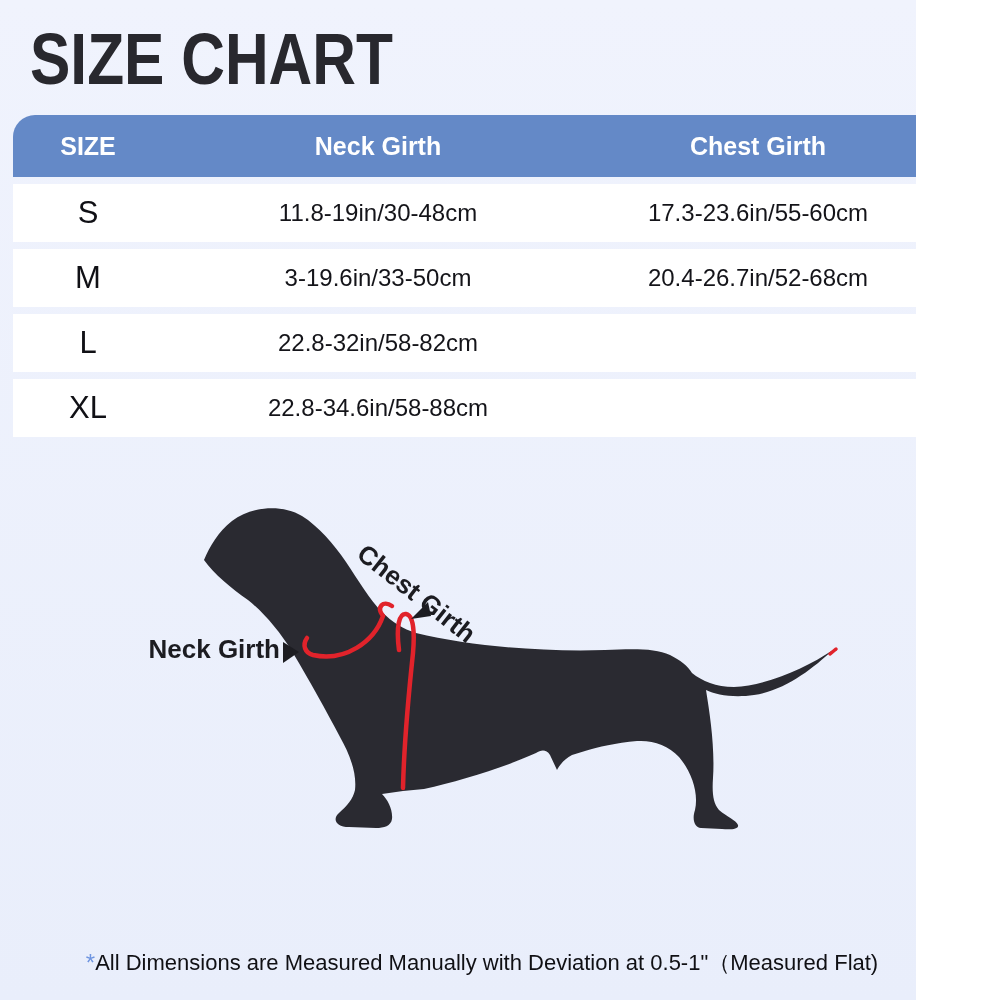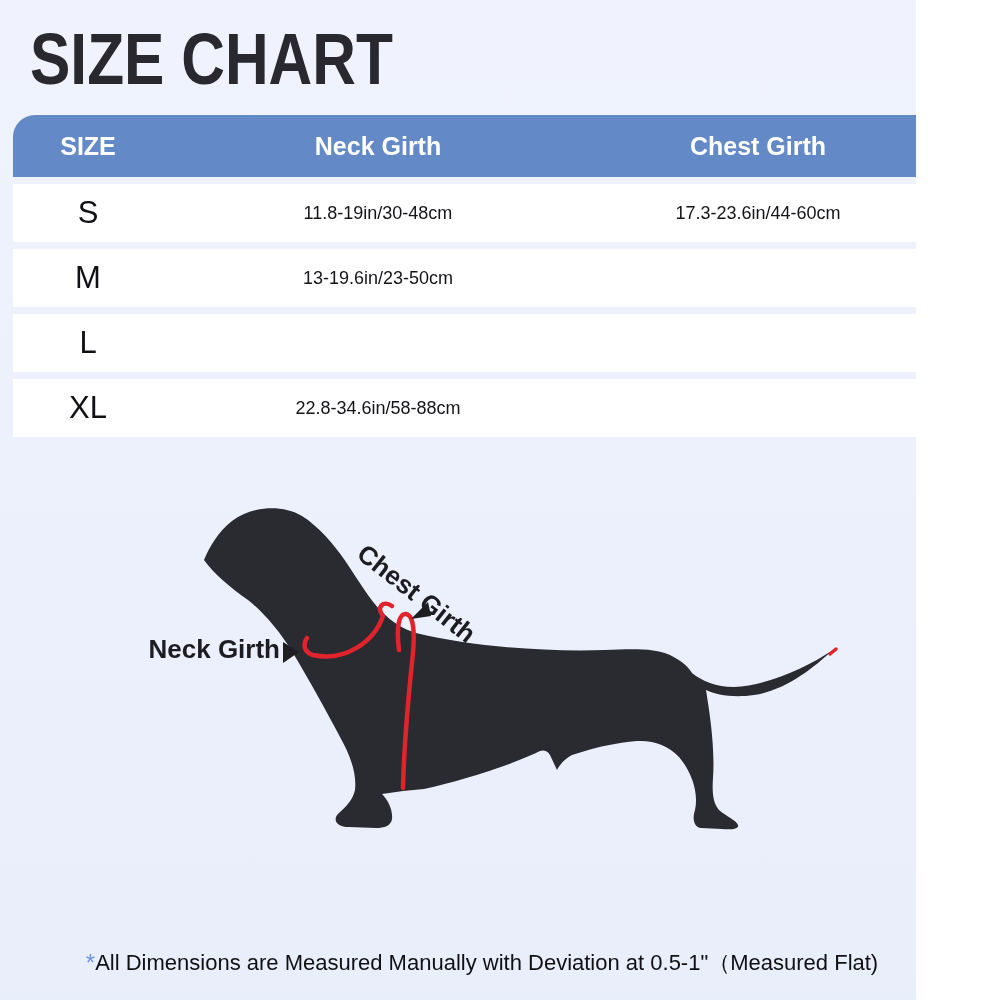--- a/index.html
+++ b/index.html
@@ -49,21 +49,21 @@
   }
   .t-body-row {
     height: 58px;
     background: #ffffff;
     margin-top: 7px;
     color: #141419;
   }
   .t-body-row:first-of-type { margin-top: 0; }
   .cell { text-align: center; white-space: nowrap; }
   .cell-size { font-size: 31px; font-weight: 400; color: #101015; }
-  .cell-val { font-size: 18px; text-align: center; }
+  .cell-val { font-size: 24px; text-align: center; }
   .diagram-svg {
     position: absolute;
     left: 0; top: 0;
     width: 1000px; height: 1000px;
   }
   .dog-fill { fill: #2a2a31; }
   .red-line { stroke: #e1232b; stroke-width: 4.5; fill: none; stroke-linecap: round; }
   .red-tip { stroke: #e1232b; stroke-width: 3.5; stroke-linecap: round; }
   .arrow { fill: #1d1d22; }
   .neck-label {
@@ -112,28 +112,30 @@
   <div class="size-table">
     <div class="t-row t-head">
       <div class="cell">SIZE</div>
       <div class="cell">Neck Girth</div>
       <div class="cell">Chest Girth</div>
     </div>
 
     <div class="t-row t-body-row">
       <div class="cell cell-size">S</div>
       <div class="cell cell-val">11.8-19in/30-48cm</div>
-      <div class="cell cell-val">17.3-23.6in/44-60cm</div>
+      <div class="cell cell-val">17.3-23.6in/55-60cm</div>
     </div>
     <div class="t-row t-body-row">
       <div class="cell cell-size">M</div>
-      <div class="cell cell-val">13-19.6in/23-50cm</div>
+      <div class="cell cell-val">3-19.6in/33-50cm</div>
+      <div class="cell cell-val">20.4-26.7in/52-68cm</div>
     </div>
     <div class="t-row t-body-row">
       <div class="cell cell-size">L</div>
+      <div class="cell cell-val">22.8-32in/58-82cm</div>
     </div>
     <div class="t-row t-body-row">
       <div class="cell cell-size">XL</div>
       <div class="cell cell-val">22.8-34.6in/58-88cm</div>
     </div>
   </div>
 
   <svg class="diagram-svg" viewBox="0 0 1000 1000" aria-hidden="true">
 
     <path class="dog-fill" d="

